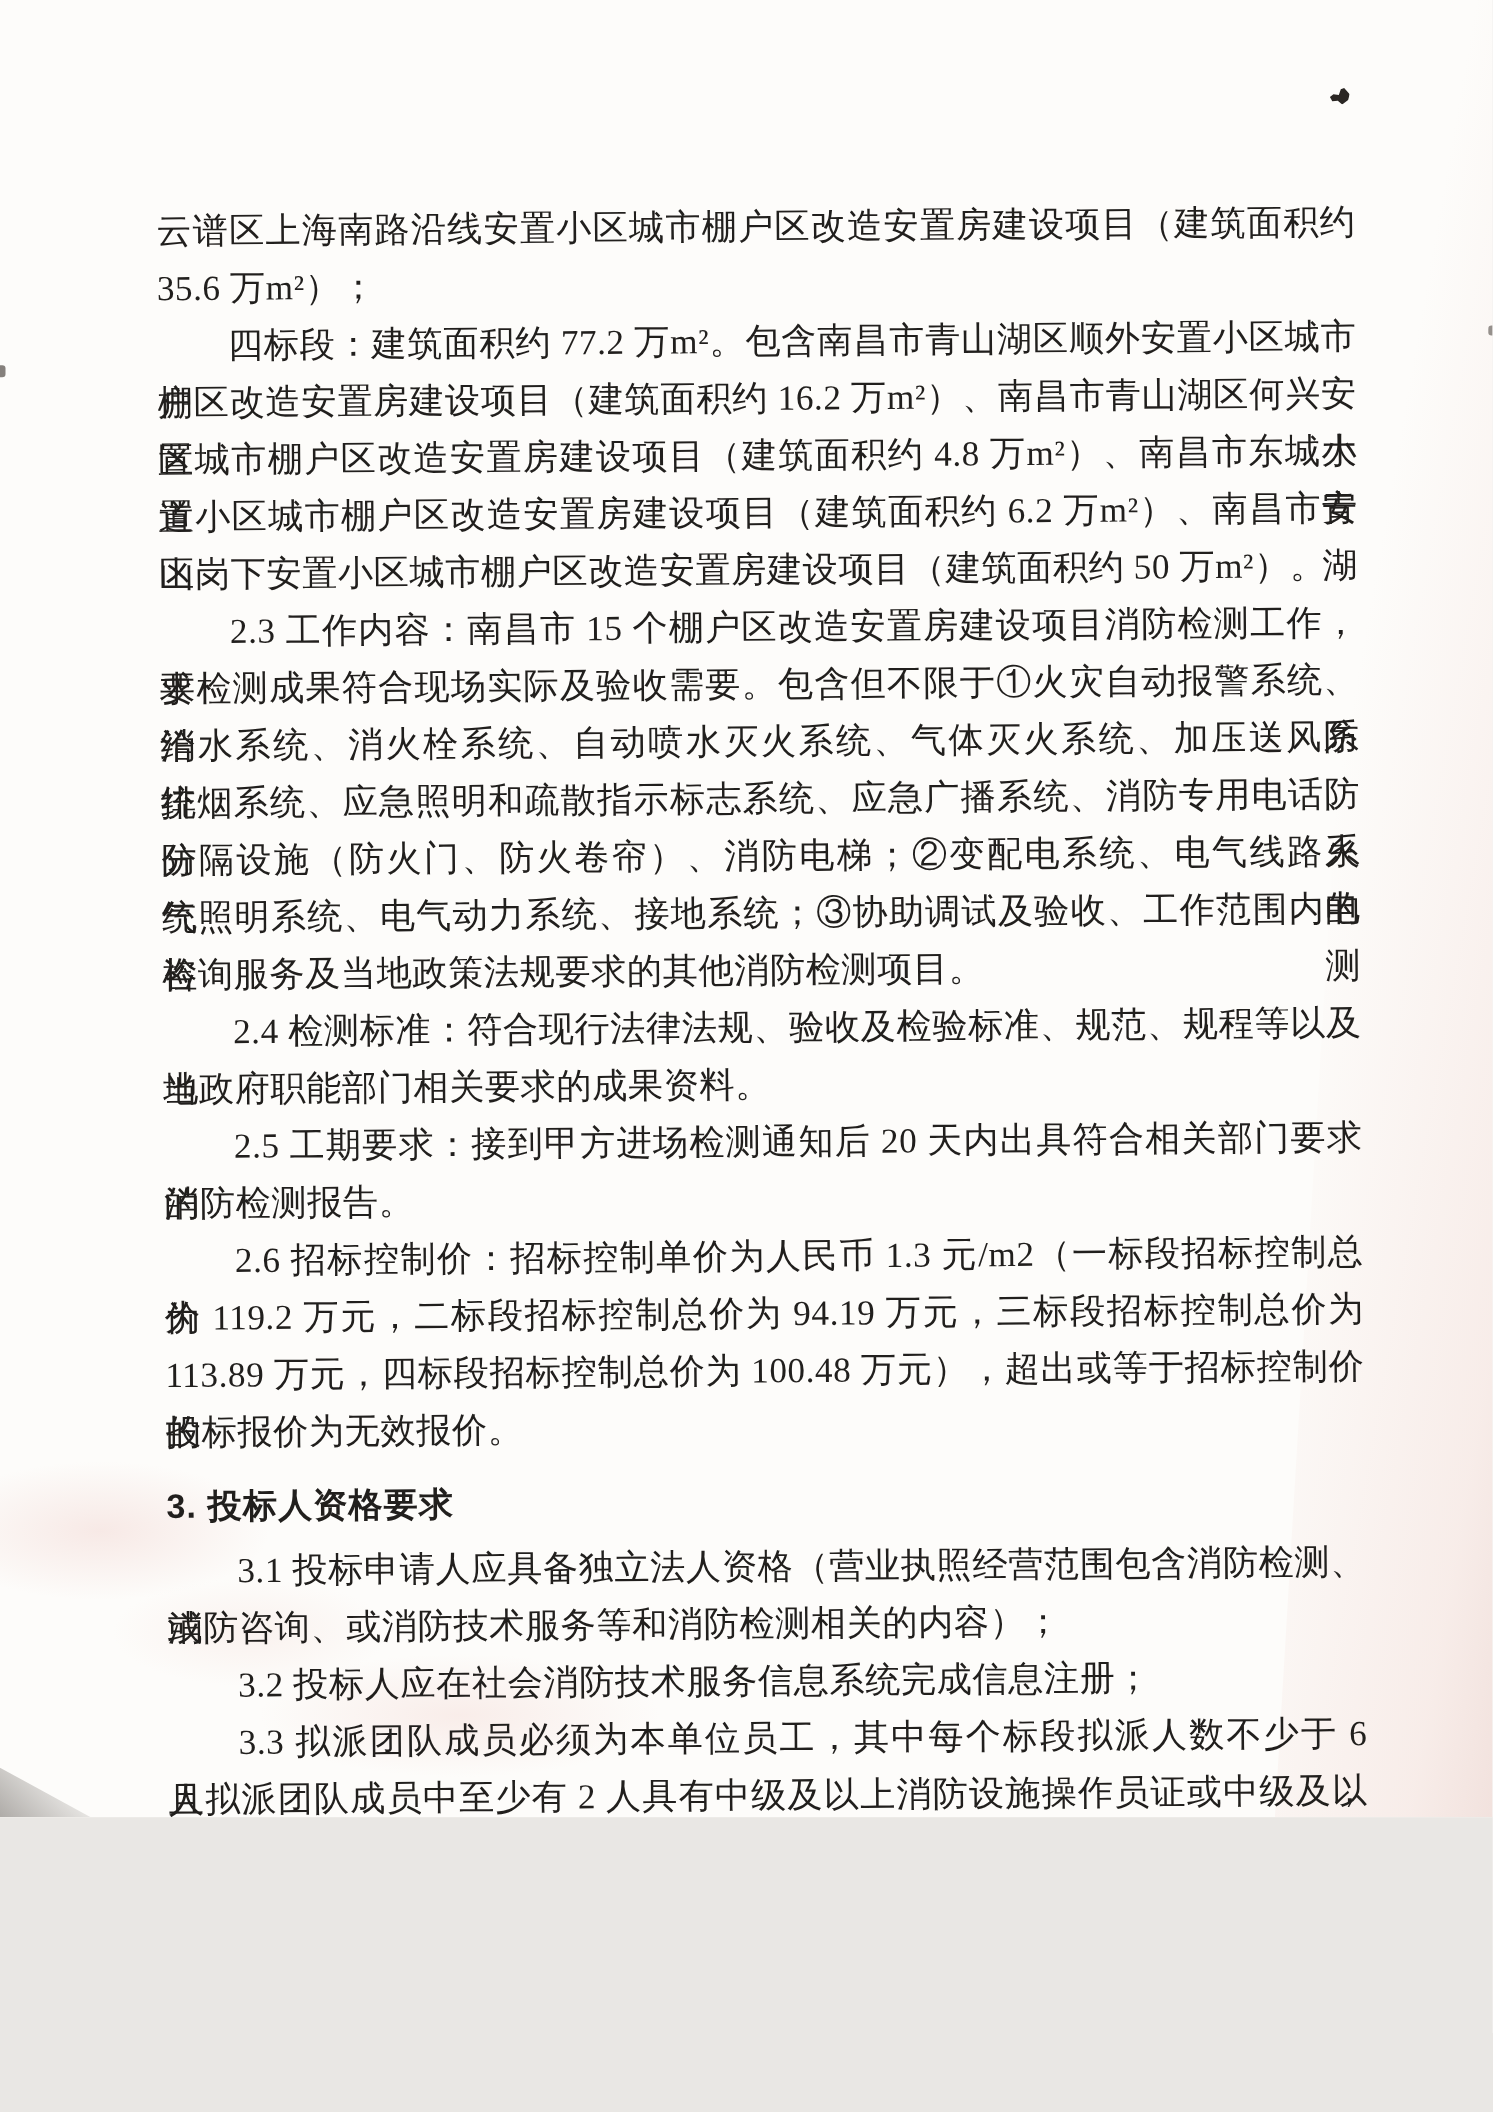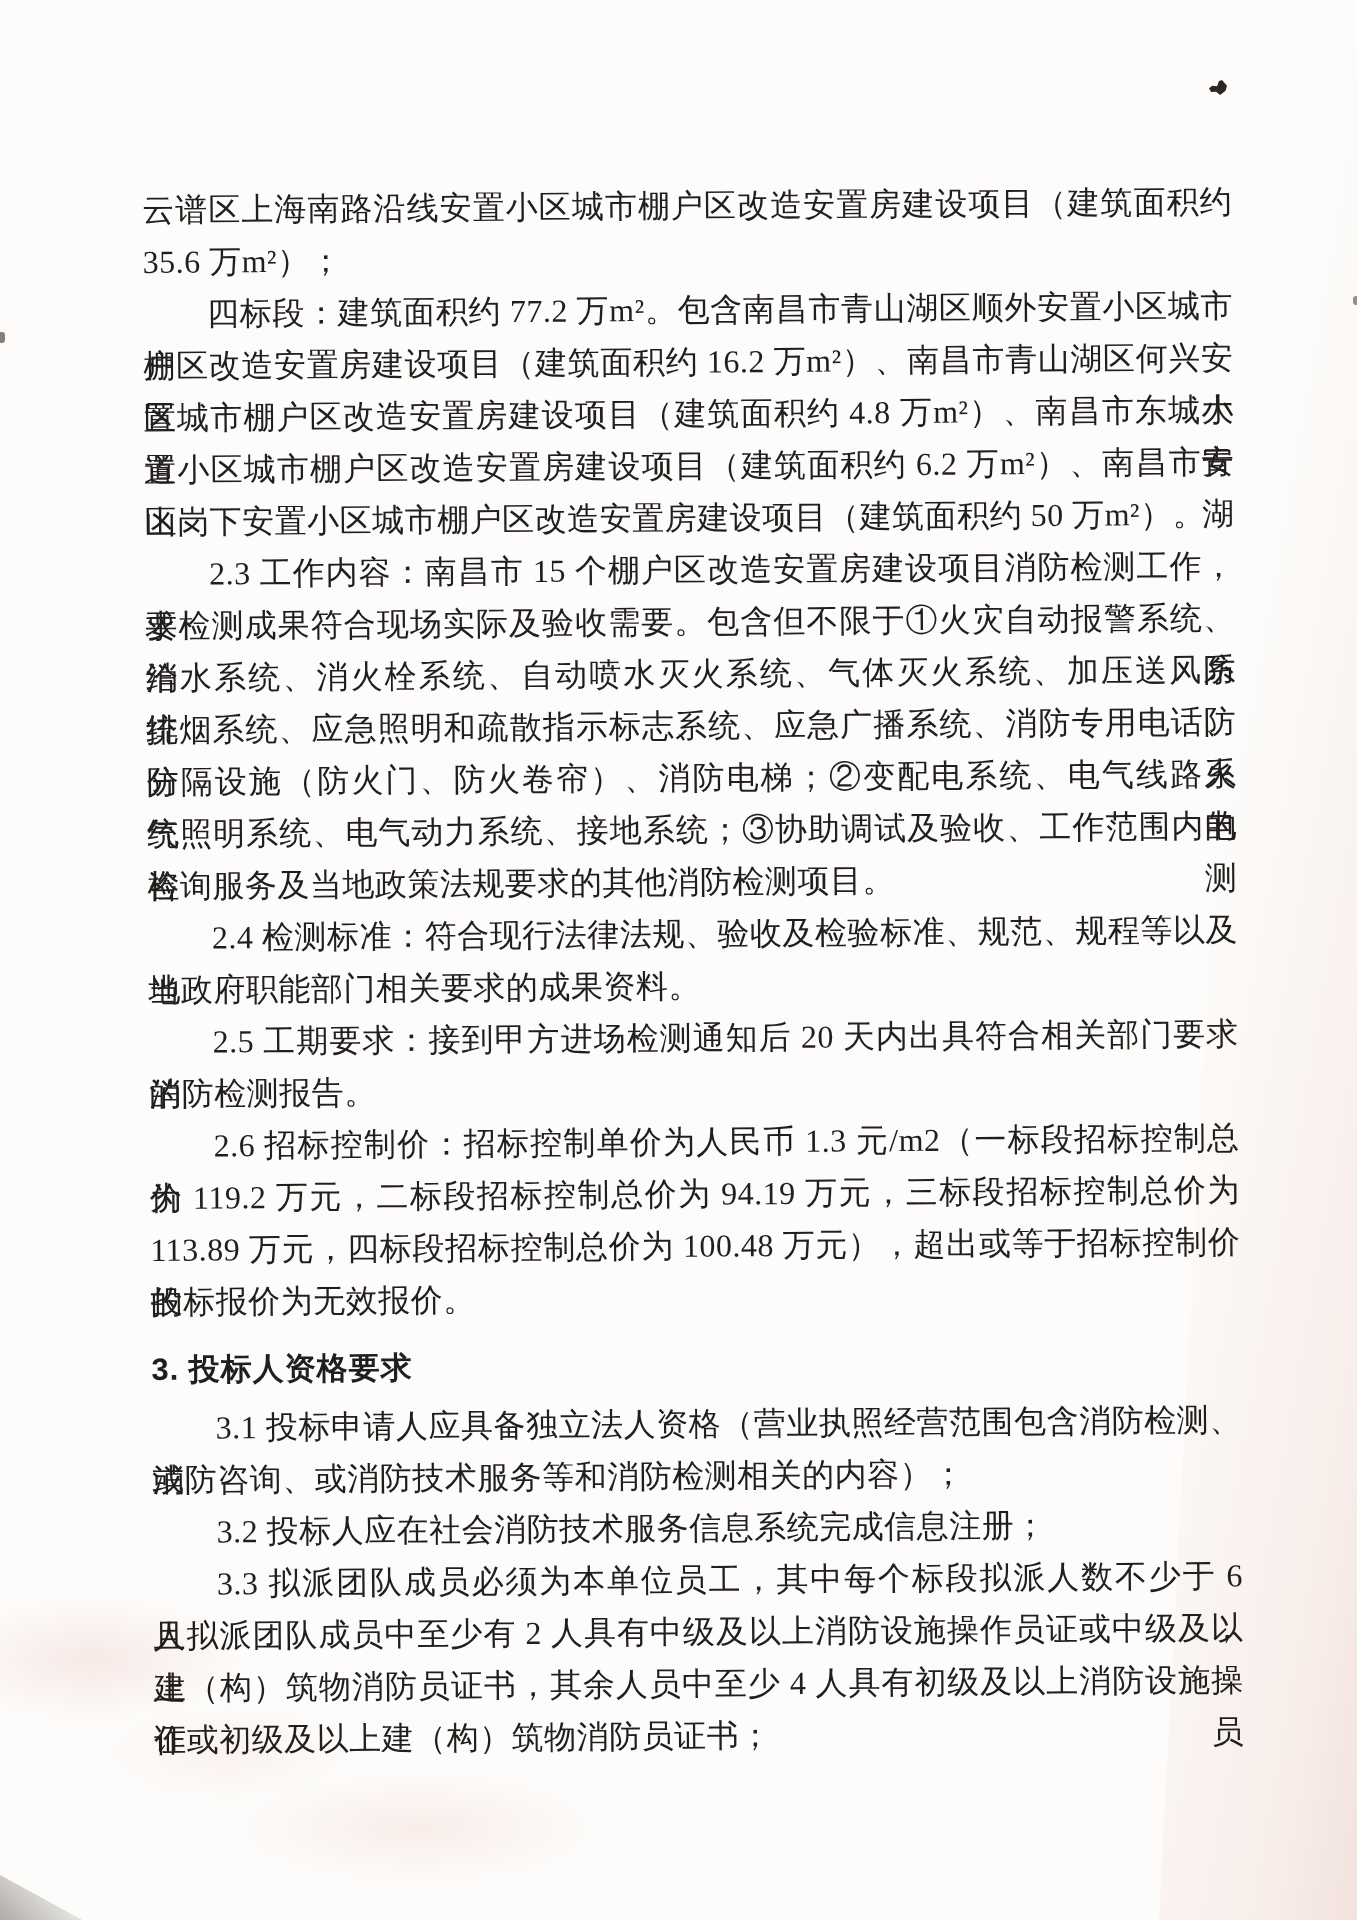--- a/index.html
+++ b/index.html
@@ -4,21 +4,21 @@
 <style>
   html,body{margin:0;padding:0;}
   body{
     width:1357px;height:1920px;
     background:#e9e7e4;
     font-family:"Liberation Serif","DejaVu Serif",serif;
     overflow:hidden;
   }
   .page{
     position:relative;
-    width:1357px;height:1920px;
+    width:1357px;height:1652px;
     background:#fdfcfa;
     overflow:hidden;
   }
   
   .edge-tint-right{
     position:absolute;top:0;right:0;width:220px;height:100%;
     background:linear-gradient(100deg, rgba(243,228,224,0) 40%, rgba(243,224,219,0.55) 85%, rgba(238,217,212,0.75) 100%);
     clip-path:polygon(55% 0,100% 0,100% 100%,10% 100%);
     pointer-events:none;
   }

